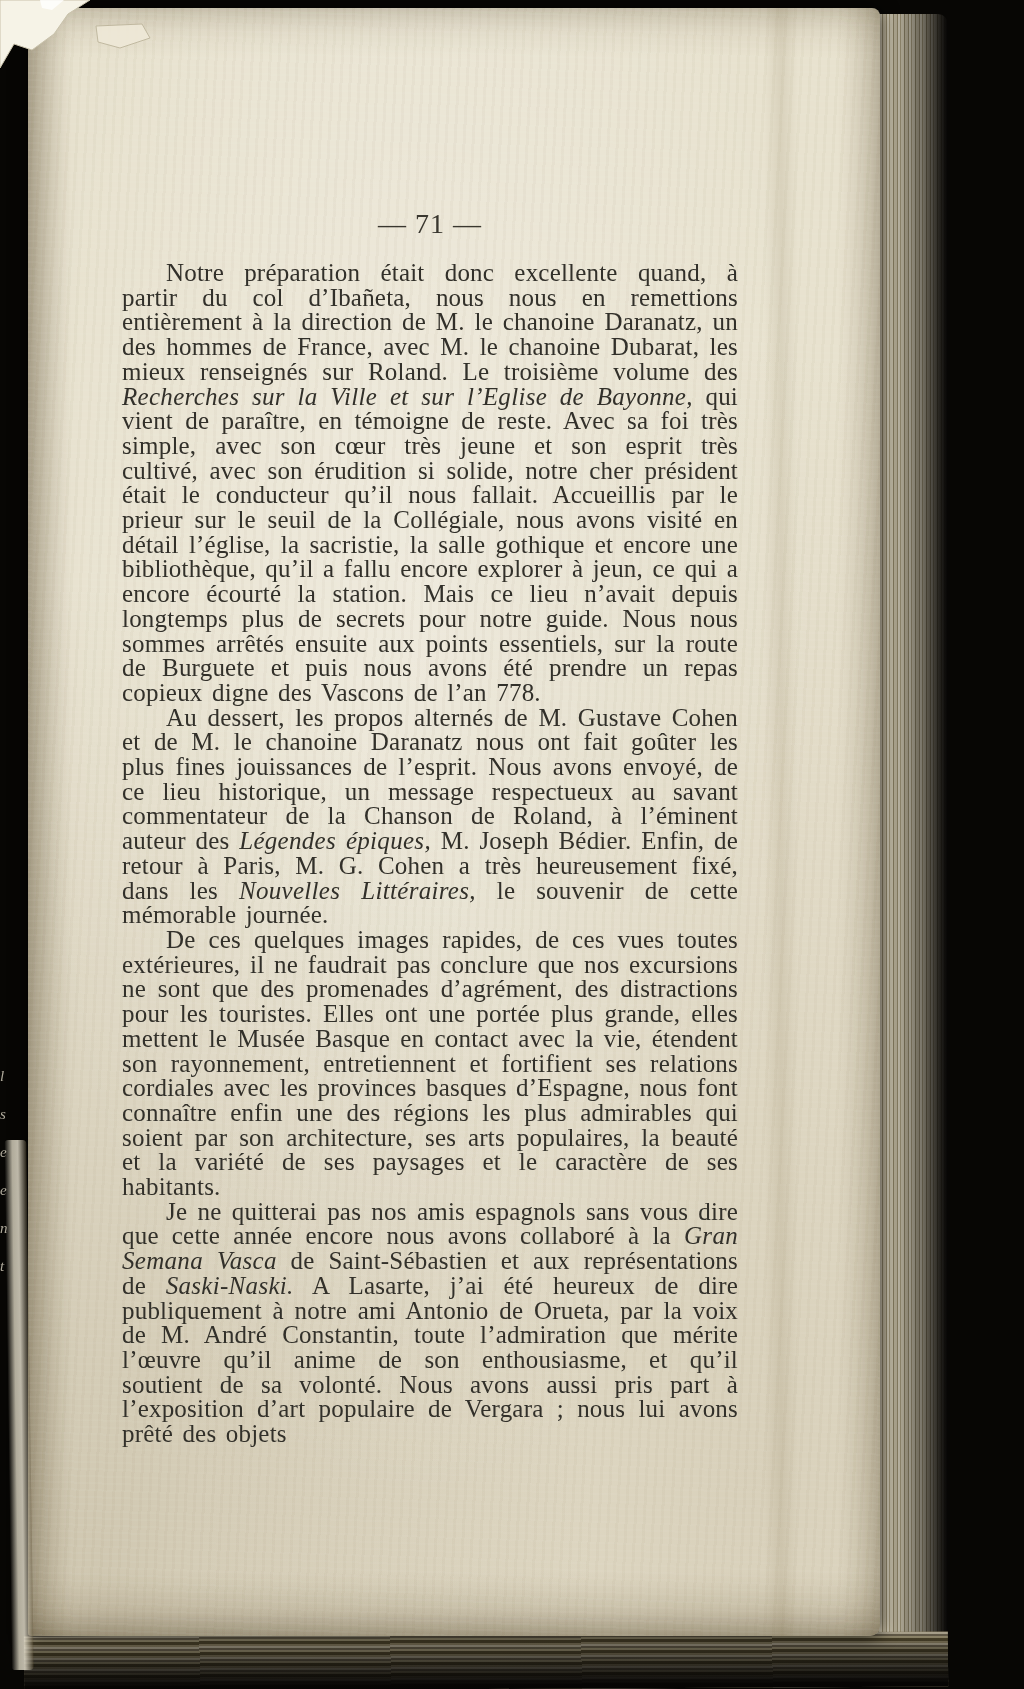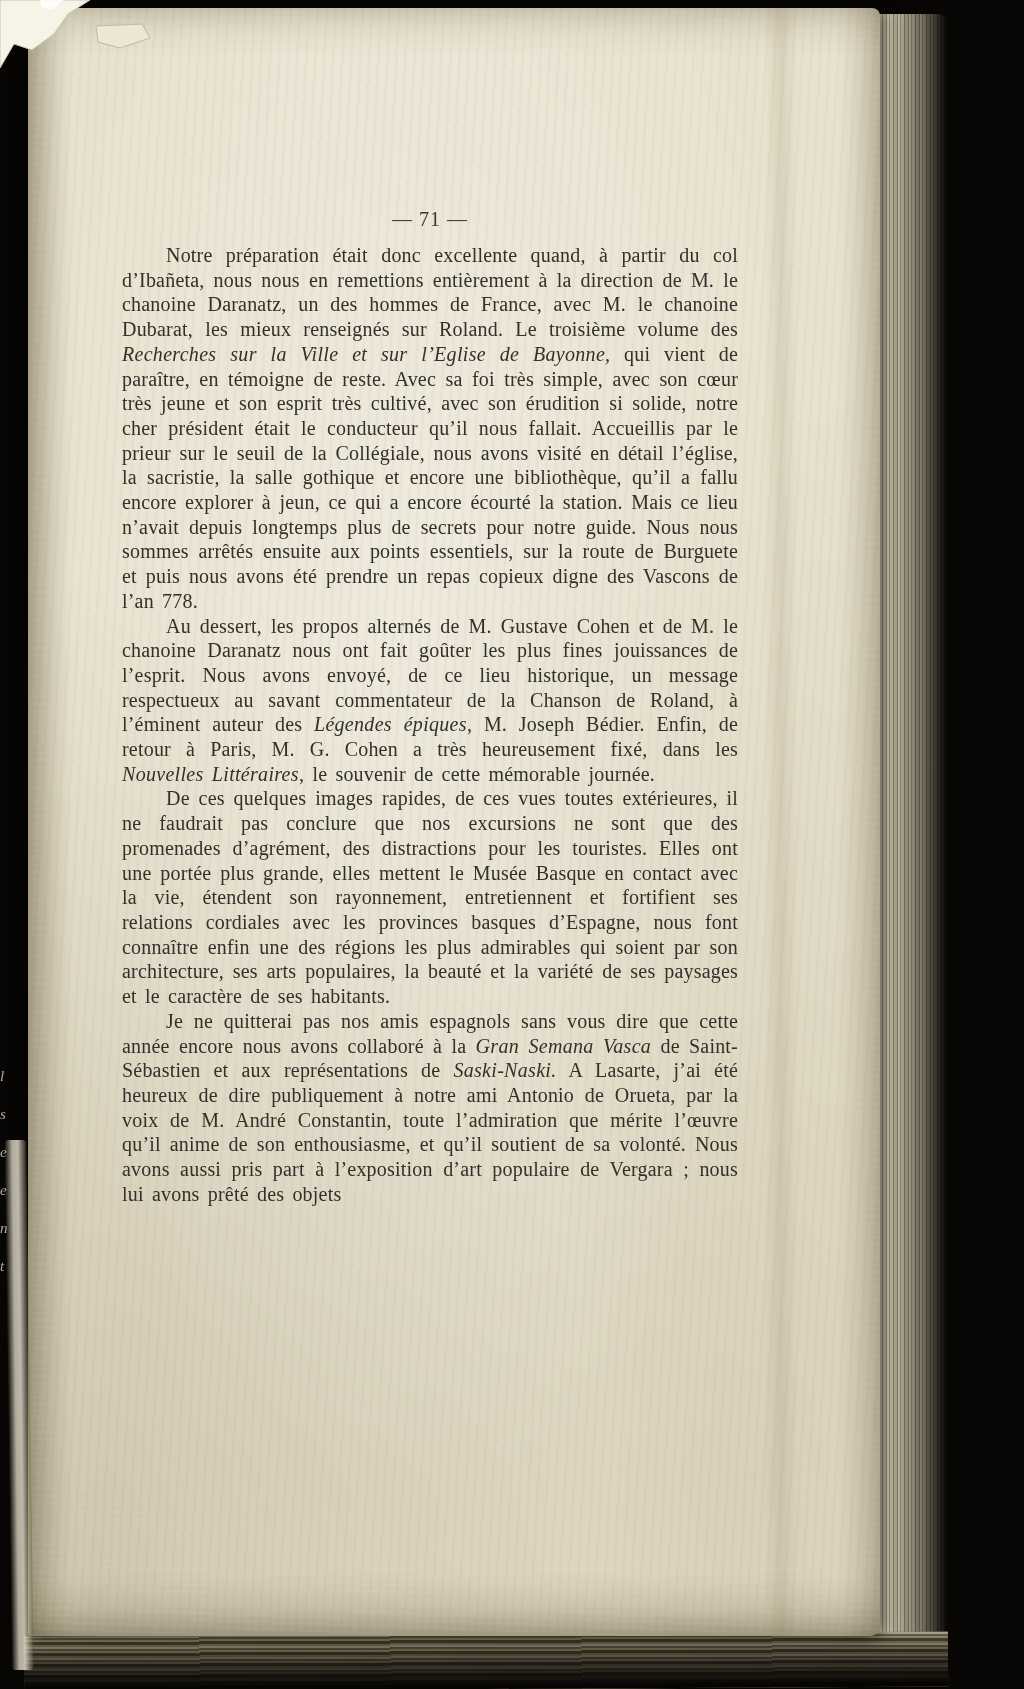--- a/index.html
+++ b/index.html
@@ -57,30 +57,30 @@
   
   .text-block {
     position: absolute;
     left: 94px;
     top: 200px;
     width: 616px;
     color: #32302a;
   }
   .page-number {
     text-align: center;
-    font-size: 20px;
+    font-size: 28px;
     letter-spacing: 1px;
-    margin-bottom: 12px;
+    margin-bottom: 21px;
     color: #3a372f;
   }
   .page-body p {
     margin: 0;
     text-indent: 44px;
     text-align: justify;
-    font-size: 20px;
+    font-size: 25px;
     line-height: 24.7px;
     word-spacing: 3px;
     letter-spacing: 0.2px;
   }
   .page-body i { letter-spacing: 0.3px; }
 
   
   .page-stack-right {
     position: absolute;
     left: 876px; top: 14px;

